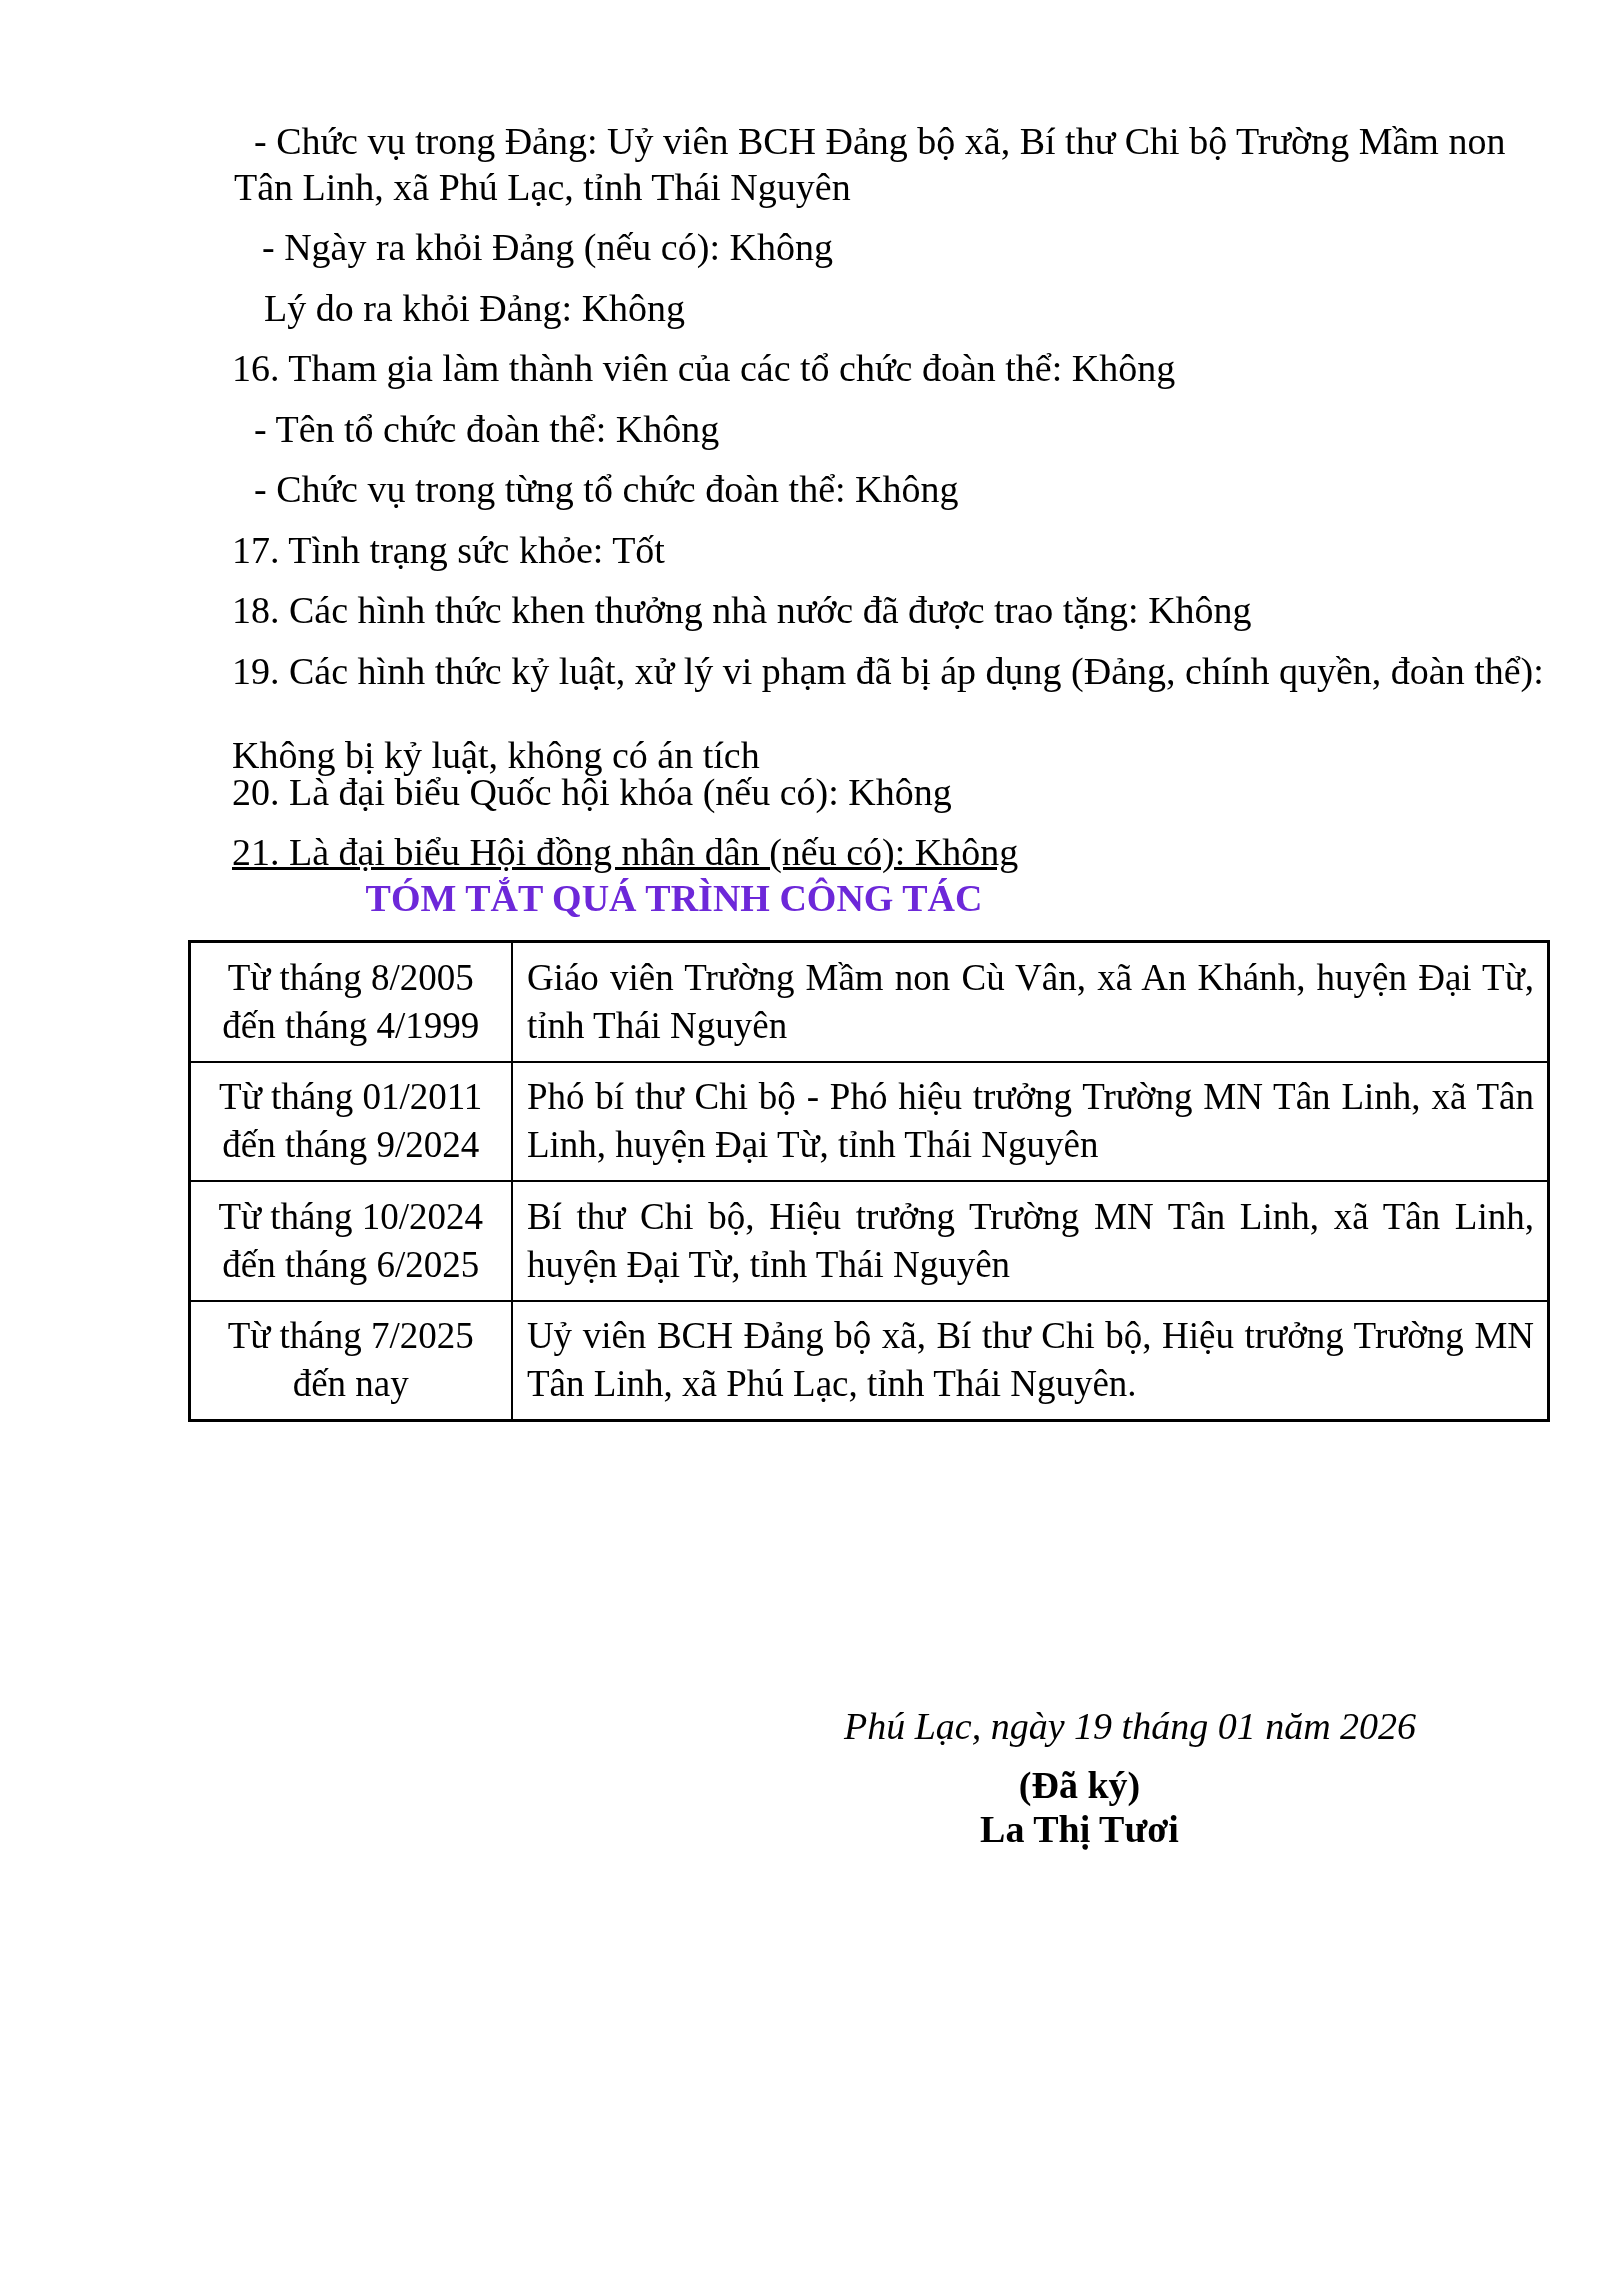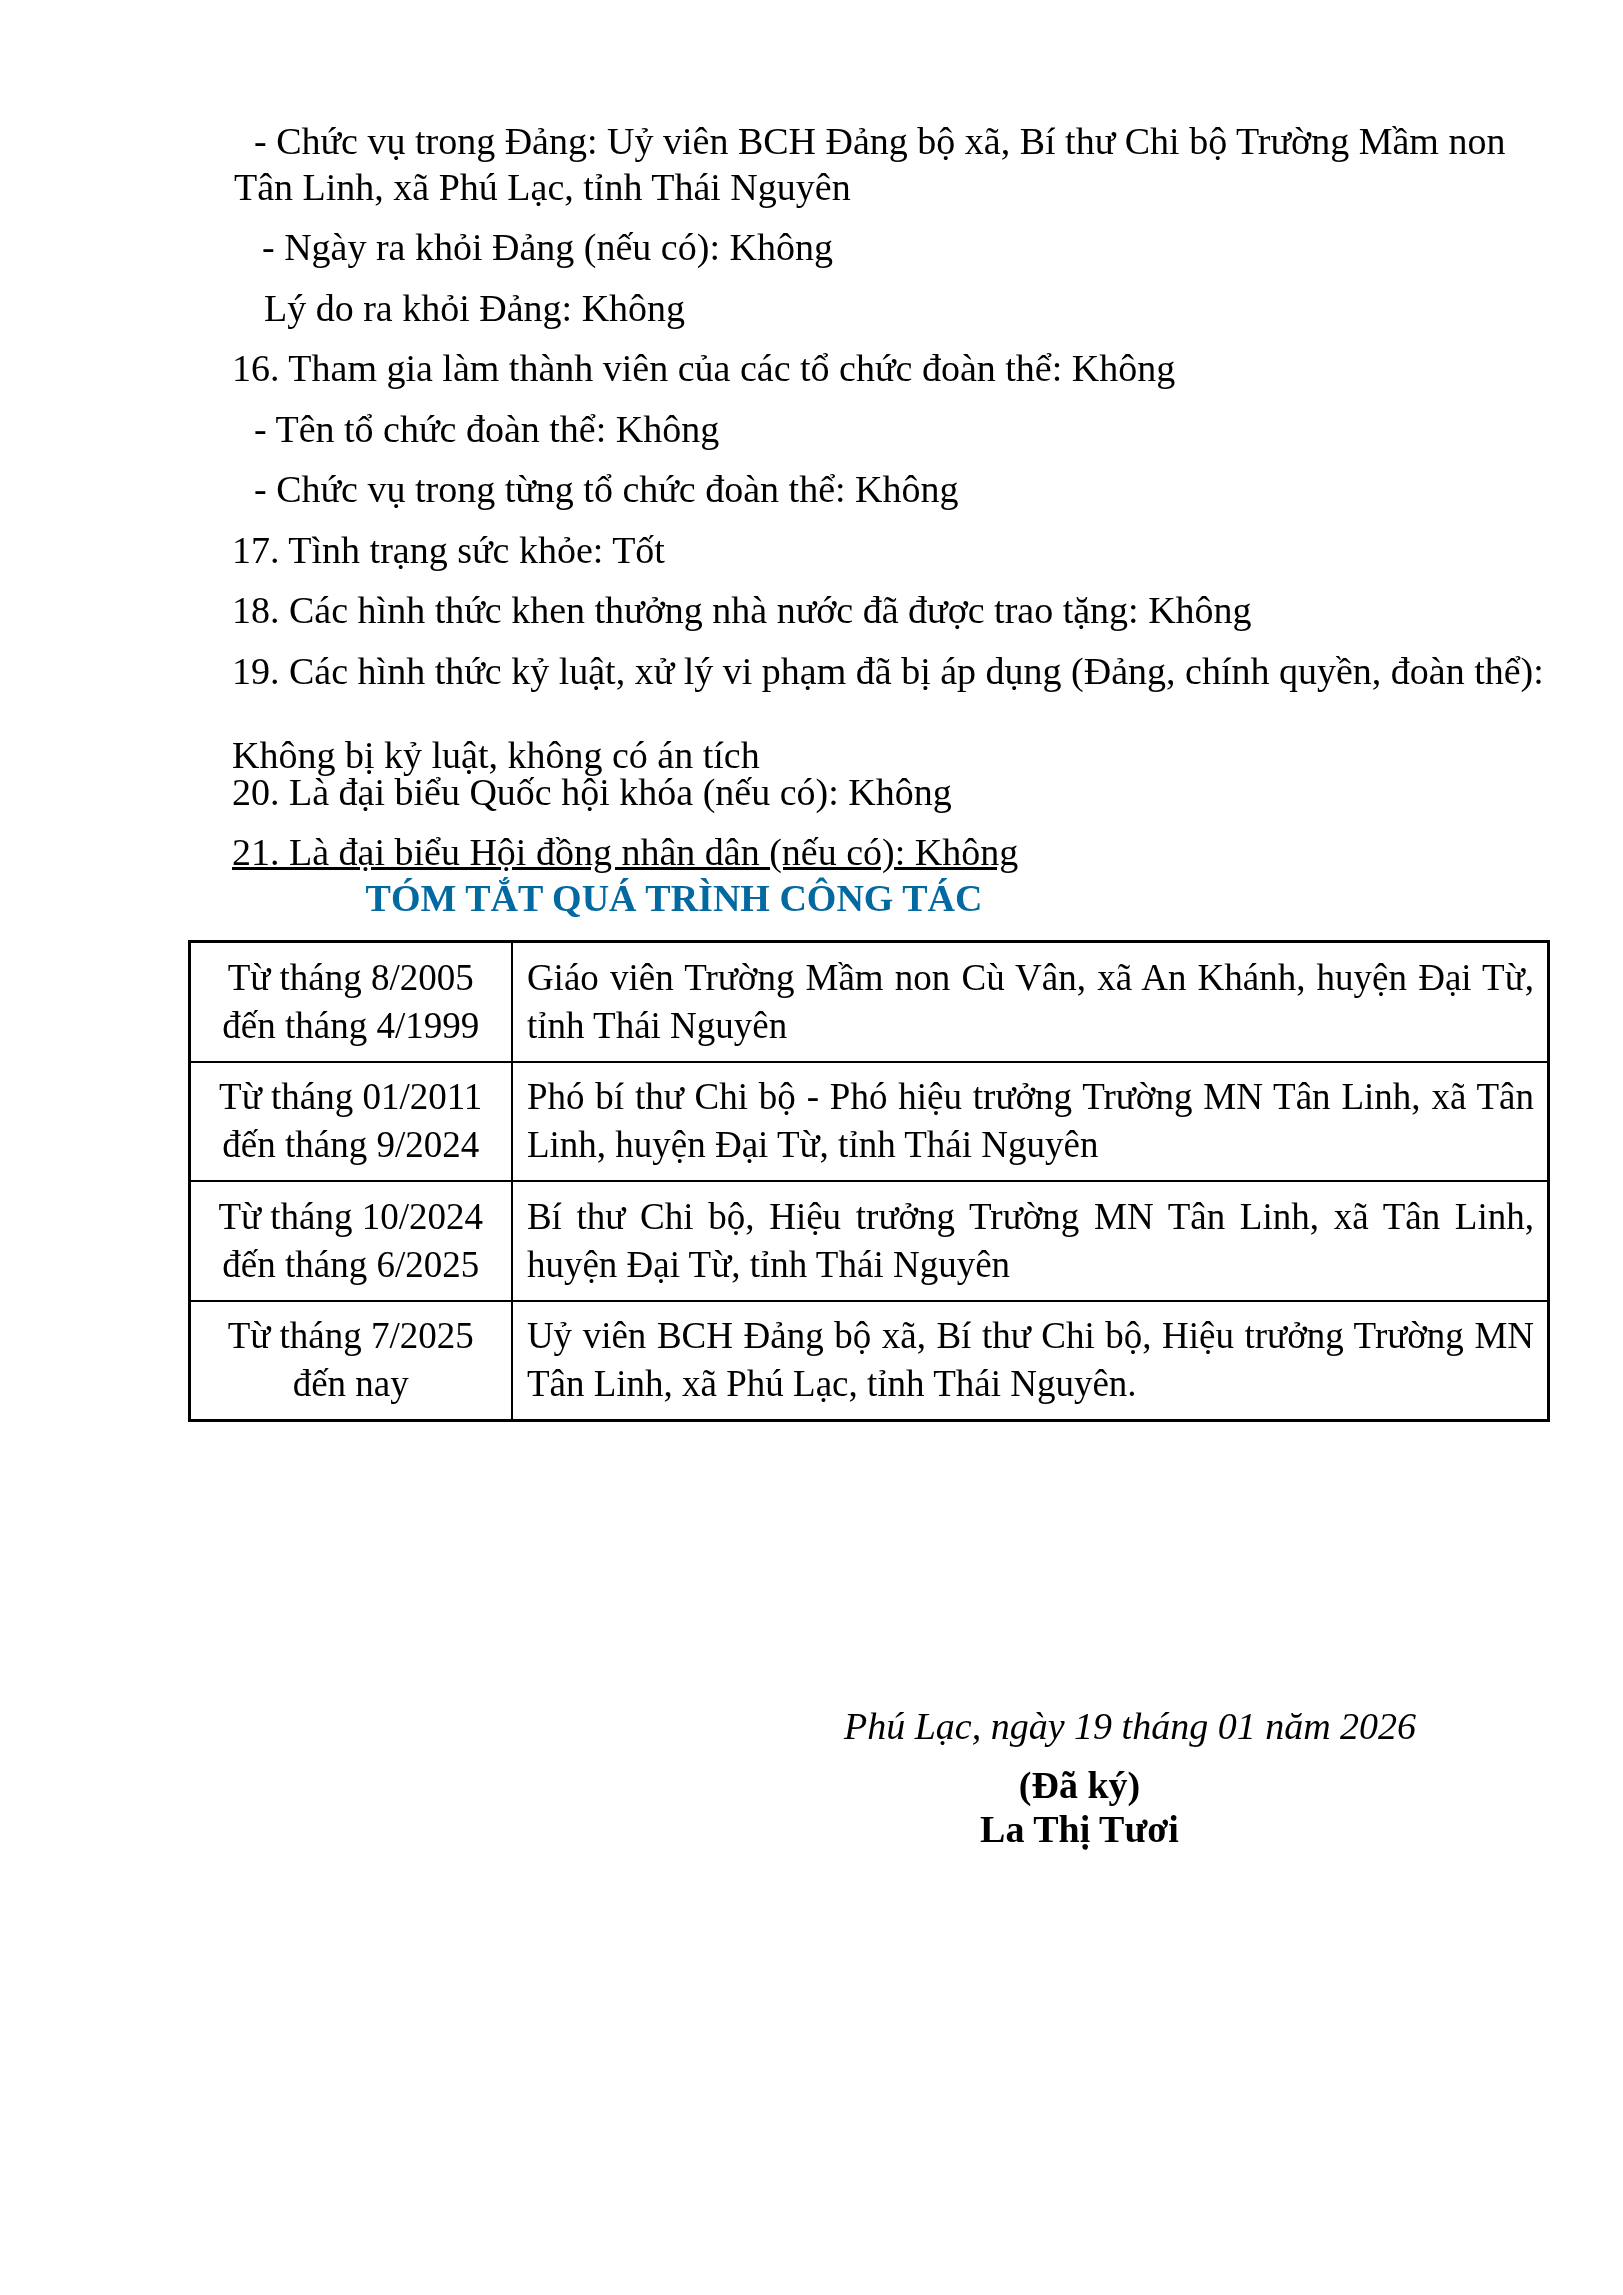--- a/index.html
+++ b/index.html
@@ -15,21 +15,21 @@
     white-space: nowrap;
   }
   .title {
     position: absolute;
     left: 0; width: 1348px;
     top: 875px;
     text-align: center;
     font-size: 38px;
     font-weight: bold;
     line-height: 46px;
-    color: #0369a1;
+    color: #6d28d9;
   }
   table.work {
     position: absolute;
     left: 188px; top: 940px;
     width: 1362px;
     border-collapse: collapse;
     border: 3.9px solid #000;
     table-layout: fixed;
   }
   table.work td, table.work th {

